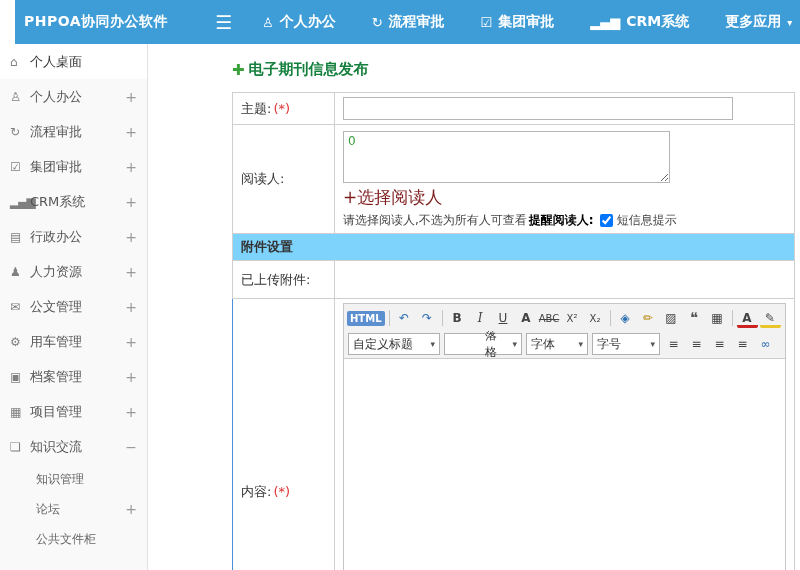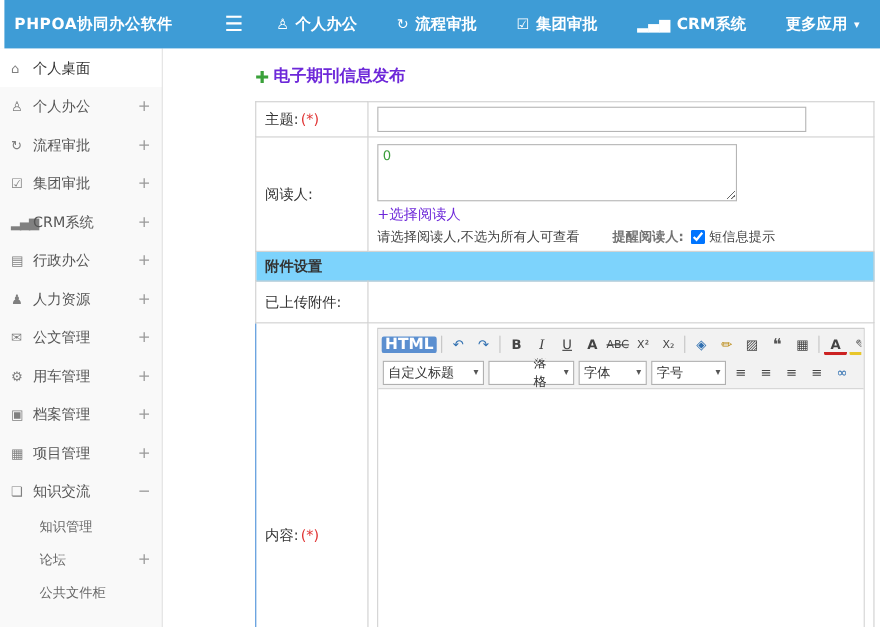--- a/index.html
+++ b/index.html
@@ -1,21 +1,21 @@
 <!DOCTYPE html>
 <html><head>
 <meta charset="utf-8">
 <style>
   * { margin:0; padding:0; box-sizing:border-box; }
   html,body { width:800px; height:570px; overflow:hidden; }
   body { font-family:"DejaVu Sans","Liberation Sans",sans-serif; font-size:13px; color:#333; background:#fff; }
   .app { position:relative; width:800px; height:570px; overflow:hidden; }
 
   
-  .header { position:absolute; top:0; left:4px; right:0; height:44px; background:#3e9cd6; display:flex; align-items:center; color:#fff; z-index:5; }
+  .header { position:absolute; top:0; left:15px; right:0; height:44px; background:#3e9cd6; display:flex; align-items:center; color:#fff; z-index:5; }
   .logo { width:200px; padding-left:9px; font-size:14px; font-weight:bold; letter-spacing:0.5px; }
   .menu-toggle { font-size:19px; margin-right:30px; cursor:pointer; line-height:1; }
   .topnav { display:flex; align-items:center; gap:36px; }
   .topnav .nav-item { display:flex; align-items:center; gap:6px; color:#fff; text-decoration:none; font-size:14px; font-weight:bold; cursor:pointer; }
   .nav-icon { font-size:13px; font-weight:normal; }
   .nav-icon:empty, .nav-caret:empty, .s-icon:empty, .s-expand:empty { display:none; }
   .nav-caret { font-size:10px; }
 
   
   .sidebar { position:absolute; top:44px; left:0; width:148px; bottom:0; background:#f9f9f9; border-right:1px solid #e2e2e2; overflow:hidden; }
@@ -25,47 +25,47 @@
   .s-icon { width:20px; color:#808080; font-size:12px; letter-spacing:-1px; flex:0 0 auto; }
   .s-label { flex:1 1 auto; white-space:nowrap; overflow:hidden; }
   .s-expand { margin-left:auto; color:#9a9a9a; font-size:14px; padding-left:4px; }
   .side-scrollbar { position:absolute; top:44px; right:1px; width:7px; bottom:0; background:#f0f0f0; }
   .side-scroll-thumb { position:absolute; top:2px; left:1px; width:5px; height:140px; background:#cfcfcf; border-radius:3px; }
 
   
   .main { position:absolute; top:44px; left:149px; right:0; bottom:0; background:#fff; padding:16px 0 0 83px; overflow:hidden; }
   .page-title { display:flex; align-items:center; gap:4px; margin-bottom:13px; }
   .plus-icon { color:#3aa13a; font-weight:bold; font-size:15px; }
-  .title-text { font-size:15px; font-weight:bold; color:#6d28d9; }
+  .title-text { font-size:15px; font-weight:bold; color:#15803d; }
 
   
   .form-table { width:563px; border-collapse:collapse; background:#fff; table-layout:fixed; }
   .form-table td { border:1px solid #cfcfcf; padding:4px 8px; vertical-align:middle; font-size:13px; }
   .label-cell { width:102px; color:#333; }
   .req { color:#e03333; margin-left:2px; }
   .row-subject td { height:32px; }
   .subject-input { width:390px; height:23px; border:1px solid #b5b5b5; padding:2px 4px; font-size:13px; font-family:inherit; }
   .readers-textarea { display:block; width:327px; height:52px; border:1px solid #b5b5b5; padding:2px 4px; font-size:12px; color:#3a9d3a; font-family:inherit; resize:both; margin:2px 0 3px 0; }
-  .link { color:#6d28d9; font-size:13px; text-decoration:none; cursor:pointer; }
+  .link { color:#7f1d1d; font-size:17px; text-decoration:none; cursor:pointer; }
   .select-line { margin:2px 0 3px 0; }
   .hint-line { font-size:12px; color:#444; display:flex; align-items:center; white-space:nowrap; }
-  .remind-label { font-weight:bold; color:#737373; margin-left:30px; }
+  .remind-label { font-weight:bold; color:#000000; margin-left:2px; }
   .sms-checkbox { margin:0 4px 0 6px; }
   .row-section td { background:#7dd3fc; font-weight:bold; height:27px; color:#333; }
   .row-uploaded td { height:38px; }
   .row-op td { height:40px; }
   .row-content .label-cell { border-left:1px solid #4a90d9; }
 
   
   .editor { border:1px solid #c6c6c6; width:100%; }
   .toolbar { background:#f2f2f2; border-bottom:1px solid #cccccc; padding:1px 2px; }
   .tb-row { display:flex; align-items:center; flex-wrap:nowrap; overflow:hidden; height:26px; }
   .tb-btn { min-width:21px; height:21px; display:inline-flex; align-items:center; justify-content:center; font-size:12px; color:#444; margin:0 1px; border-radius:2px; cursor:pointer; flex:0 0 auto; }
   .tb-sep { min-width:1px; width:1px; height:16px; background:#c4c4c4; margin:0 3px; cursor:default; }
-  .tb-html { font-size:14px; font-weight:bold; color:#fff; background:#5b8fd0; padding:0 3px; height:15px; border-radius:2px; }
+  .tb-html { font-size:10px; font-weight:bold; color:#fff; background:#5b8fd0; padding:0 3px; height:15px; border-radius:2px; }
   .tb-blue { color:#2f6fb0; }
   .tb-bold { font-weight:bold; }
   .tb-italic { font-style:italic; font-family:"DejaVu Serif","Liberation Serif",serif; }
   .tb-underline { text-decoration:underline; }
   .tb-strike { text-decoration:line-through; font-size:10px; }
   .tb-small { font-size:10px; }
   .tb-quote { font-size:15px; color:#555; font-family:"DejaVu Serif","Liberation Serif",serif; }
   .tb-font-color { font-weight:bold; border-bottom:3px solid #cc2222; height:17px; margin-top:2px; }
   .tb-highlight-color { border-bottom:3px solid #e8c62a; height:17px; margin-top:2px; }
   .tb-orange { color:#b8860b; }

